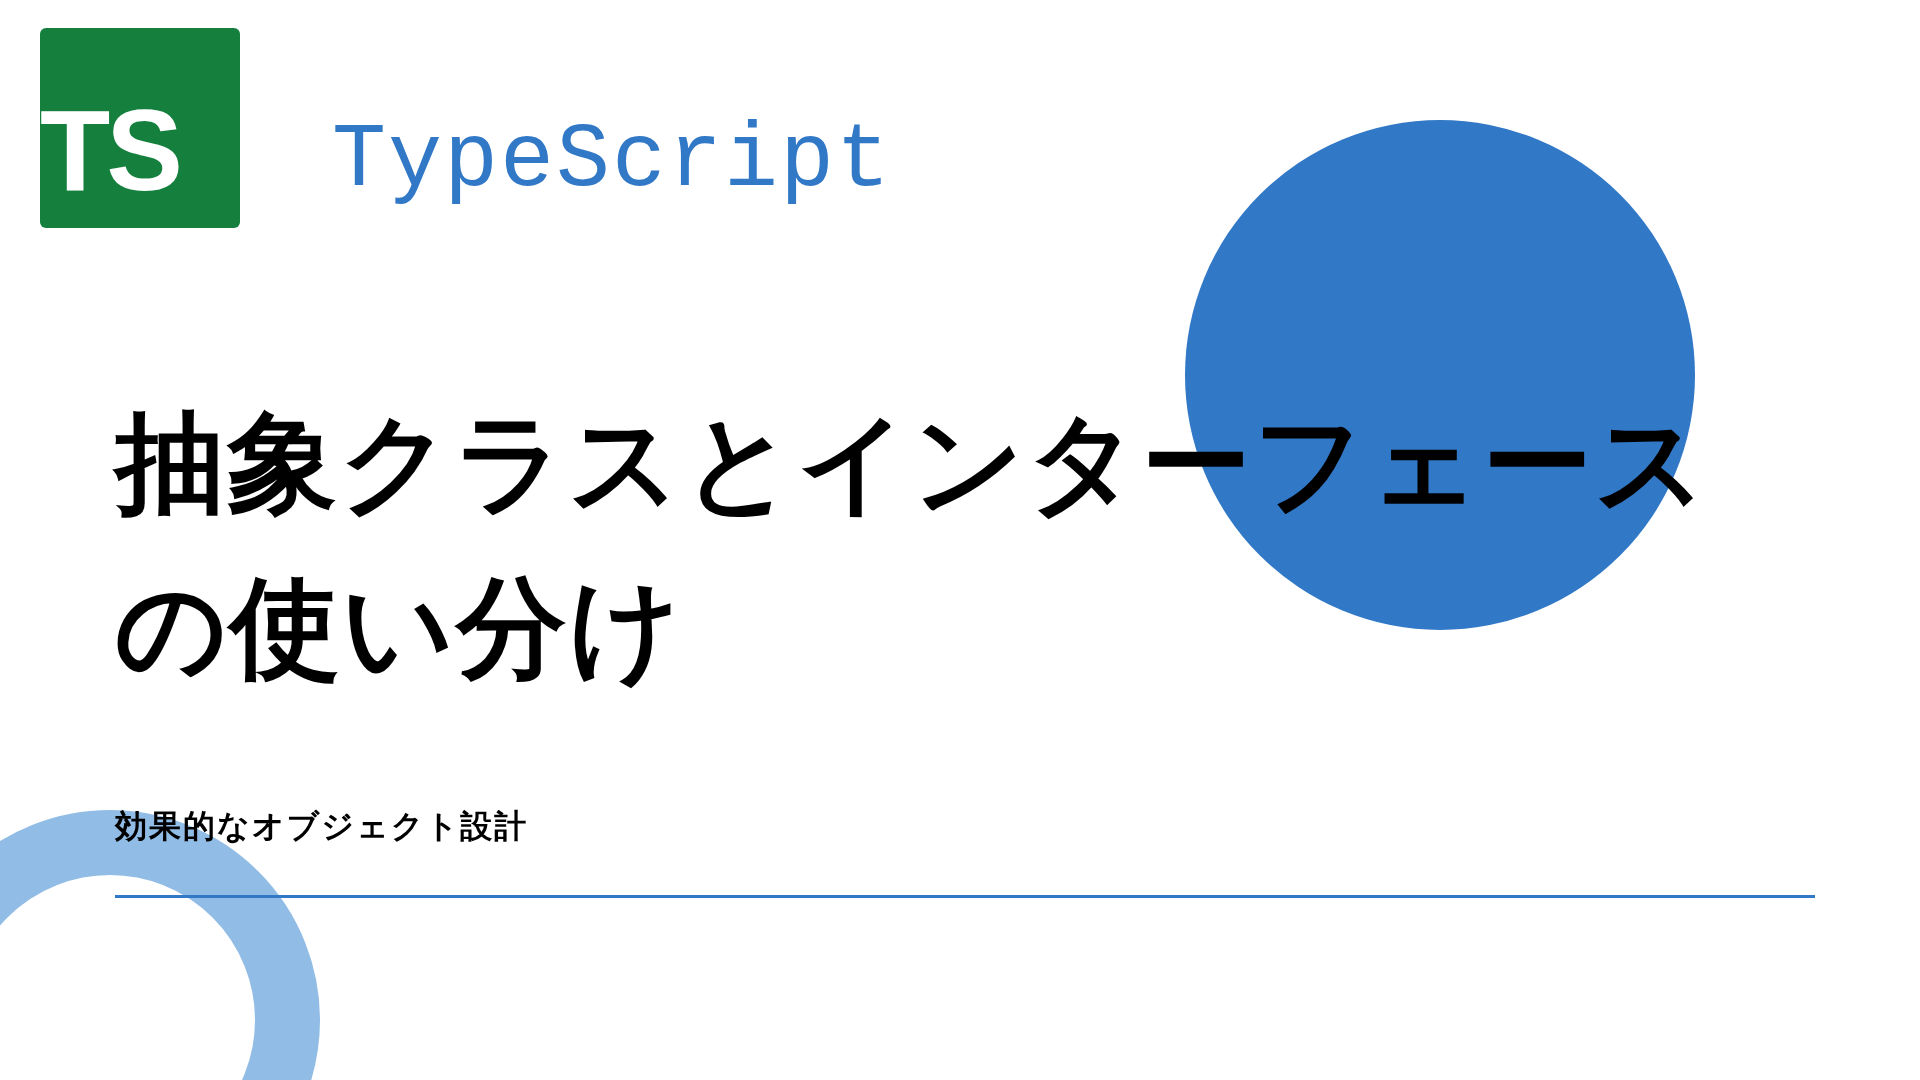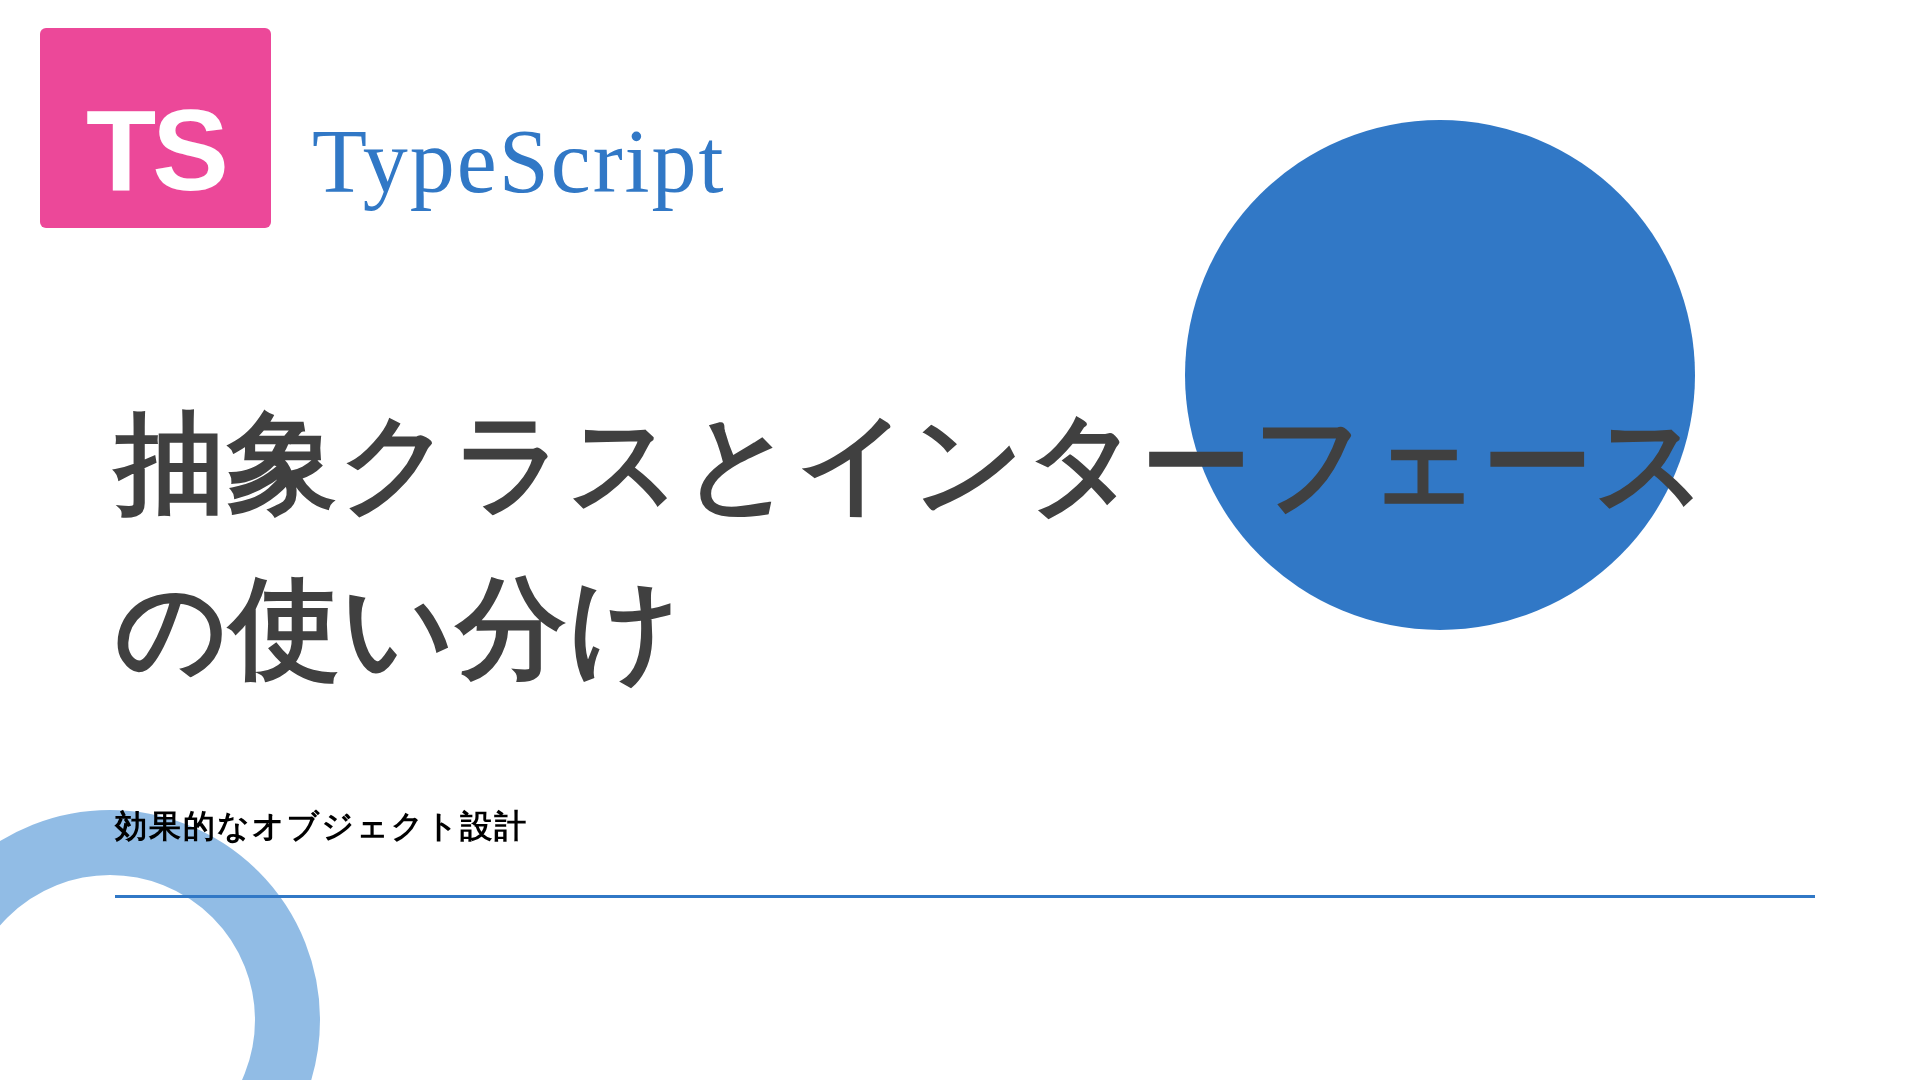--- a/index.html
+++ b/index.html
@@ -12,45 +12,44 @@
       height: 1080px;
       background: #ffffff;
       position: relative;
       overflow: hidden;
       font-family: "Hiragino Sans", "Meiryo", "Yu Gothic", sans-serif;
     }
     .ts-logo {
       position: absolute;
       top: 28px;
       left: 40px;
-      width: 231px;
+      width: 200px;
       height: 200px;
-      background: #ec4899;
+      background: #15803d;
       border-radius: 6px;
       display: flex;
       align-items: flex-end;
-      justify-content: center;
       padding-bottom: 20px;
     }
     .ts-logo-text {
       color: #ffffff;
       font-size: 115px;
       font-weight: 700;
       font-family: "Segoe UI", Arial, sans-serif;
       letter-spacing: -4px;
       line-height: 1;
     }
     .typescript-label {
       position: absolute;
       top: 110px;
-      left: 312px;
+      left: 332px;
       color: #3178c6;
       font-size: 90px;
       font-weight: 500;
-      font-family: Liberation Serif, serif;
+      font-family: Liberation Mono, monospace;
       letter-spacing: 2px;
     }
     .big-circle {
       position: absolute;
       top: 120px;
       right: 225px;
       width: 510px;
       height: 510px;
       background: #3178c6;
       border-radius: 50%;
@@ -65,21 +64,21 @@
       border: 65px solid #7eb0e0;
       border-radius: 50%;
       opacity: 0.85;
       z-index: 0;
     }
     .main-title {
       position: absolute;
       top: 380px;
       left: 115px;
       right: 100px;
-      color: #404040;
+      color: #000000;
       font-size: 110px;
       font-weight: 700;
       line-height: 1.5;
       z-index: 2;
       letter-spacing: 2px;
     }
     .subtitle {
       position: absolute;
       top: 805px;
       left: 115px;

